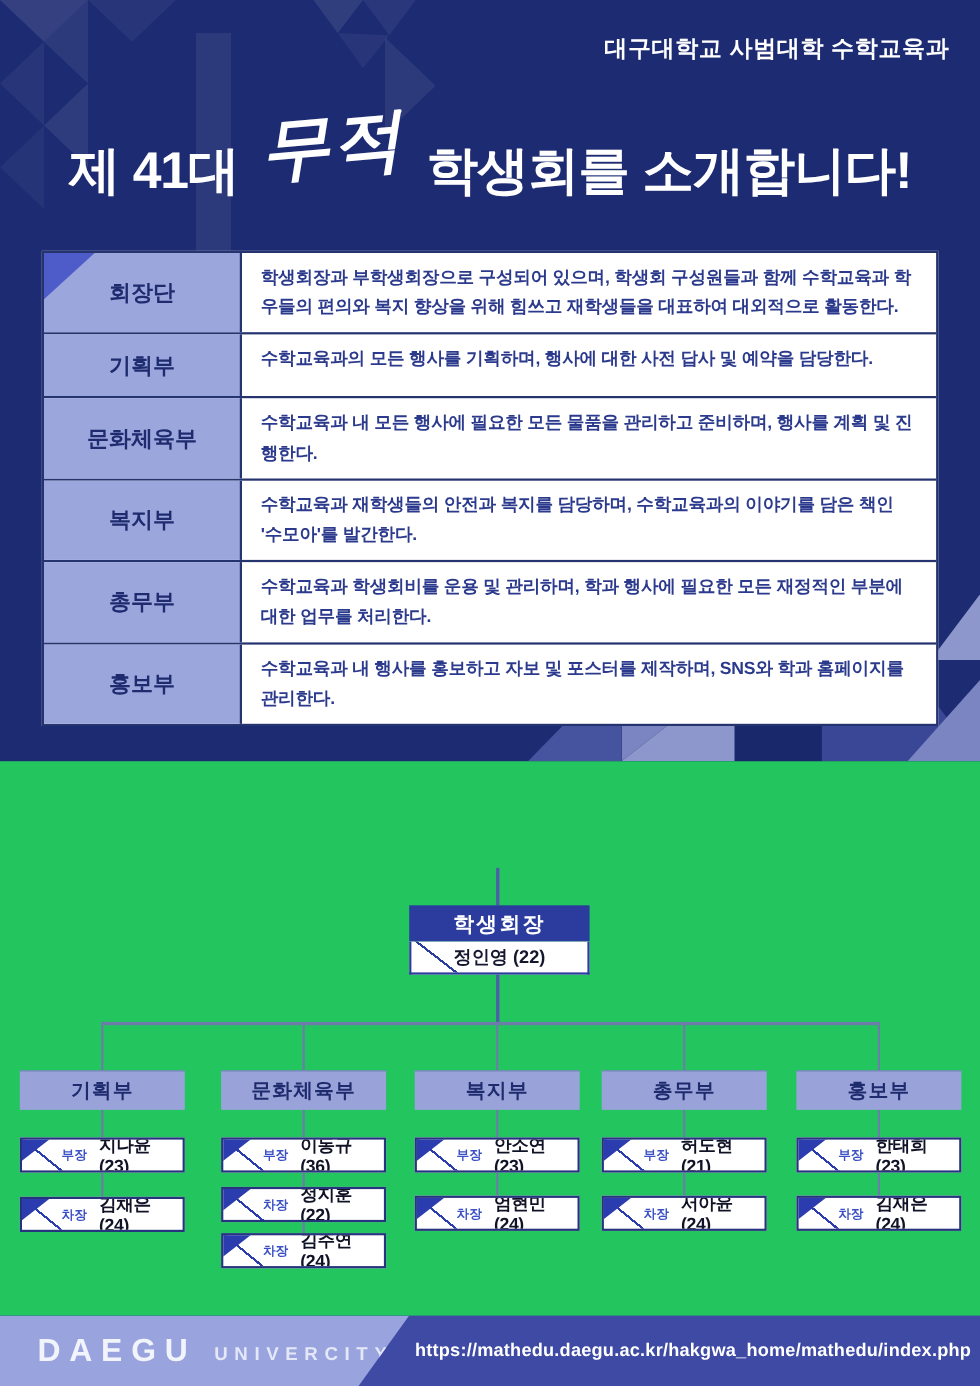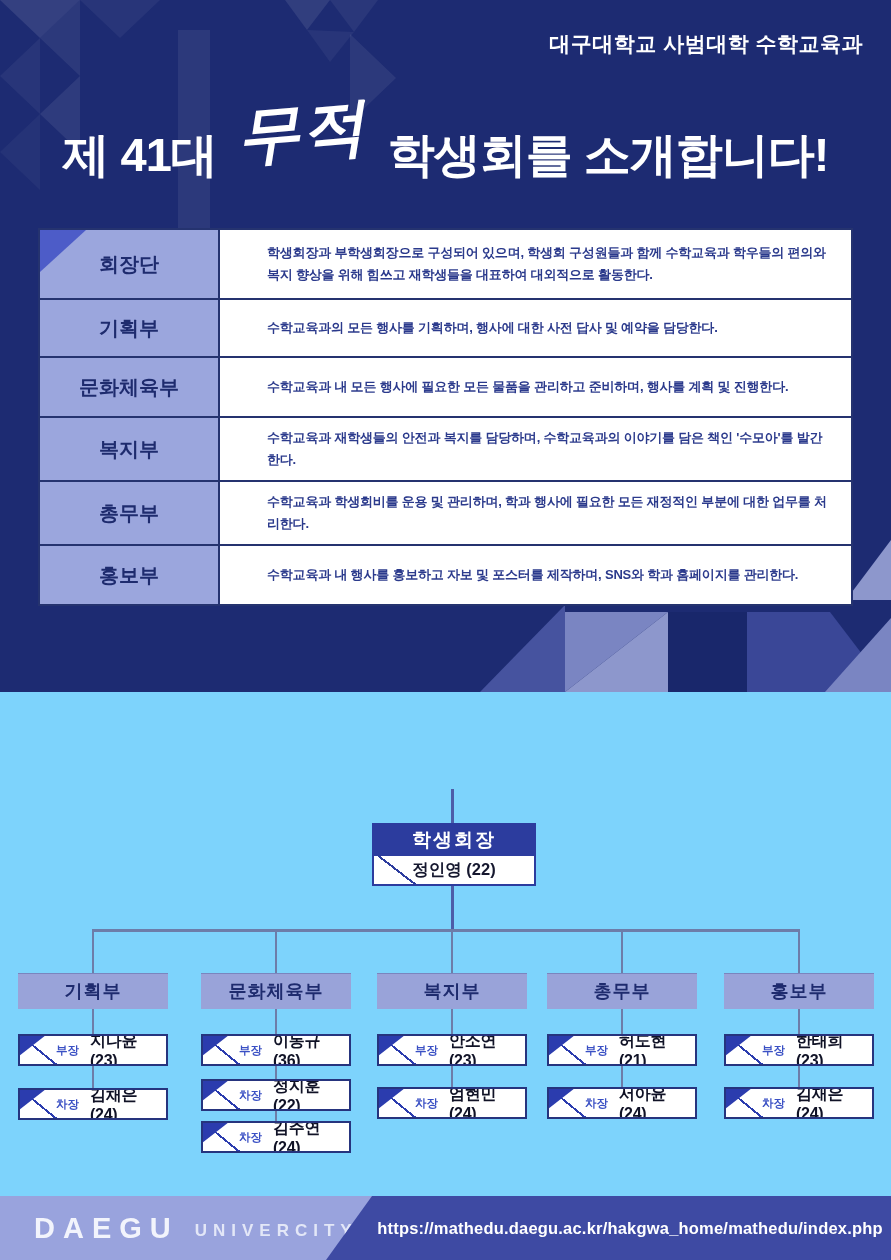--- a/index.html
+++ b/index.html
@@ -1,20 +1,20 @@
 <!DOCTYPE html>
 <html><head>
 <meta charset="utf-8">
 <style>
   * { margin:0; padding:0; box-sizing:border-box; }
   html,body { background:#e8e8e8; }
   body { font-family:"Liberation Sans","DejaVu Sans",sans-serif; }
   .poster{
     position:relative; width:891px; height:1260px; margin:0 auto;
-    background:#7dd3fc; overflow:hidden;padding-left:12px;
+    background:#22c55e; overflow:hidden;padding-left:12px;
   }
   
   .hero{
     position:absolute; left:0; top:0; width:891px; height:692px;
     background:#1d2b72; overflow:hidden;
   }
   .tri{ position:absolute; left:0; top:0; width:891px; height:692px; pointer-events:none; }
   .school-line{
     position:absolute; top:30px; right:28px;
     color:#ffffff; font-size:21px; font-weight:700; letter-spacing:.5px;
@@ -39,23 +39,23 @@
   .tlabel{
     width:180px; flex:0 0 180px; background:#9ba6dd; border-right:2px solid #25336f;
     display:flex; align-items:center; justify-content:center;
     color:#1e2b6e; font-size:20px; font-weight:800; position:relative; overflow:hidden;
   }
   .tlabel .cell-fold{
     position:absolute; left:0; top:0; width:46px; height:42px;
     background:#4d5cc8; clip-path:polygon(0 0,100% 0,0 100%);
   }
   .tdesc{
-    flex:1; display:flex; align-items:center;
+    flex:1; display:flex; 
     padding:9px 16px 9px 17px;
-    color:#2b3a8c; font-size:13px; font-weight:600; line-height:1.7; letter-spacing:-.2px;margin-left:30px;
+    color:#2b3a8c; font-size:16px; font-weight:600; line-height:1.7; letter-spacing:-.2px;
   }
   
   .line{ position:absolute; background:#6d7da9; }
   .line-dark{ position:absolute; background:#4d5da8; }
   .pbox{ position:absolute; width:164px; }
   .pbox-header{
     height:33px; background:#2c3c9e; color:#ffffff;
     display:flex; align-items:center; justify-content:center;
     font-size:19px; font-weight:800; letter-spacing:2px;
   }

